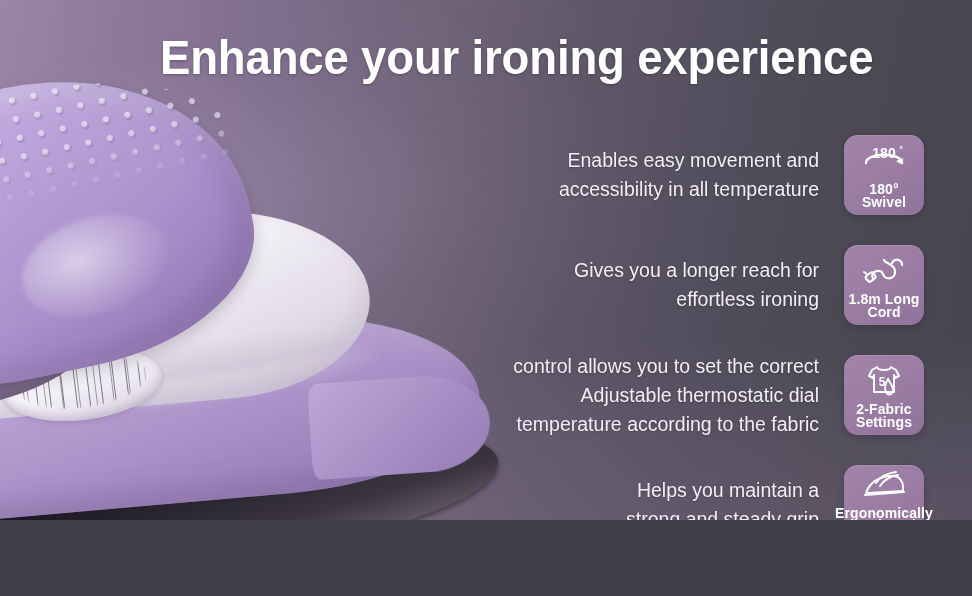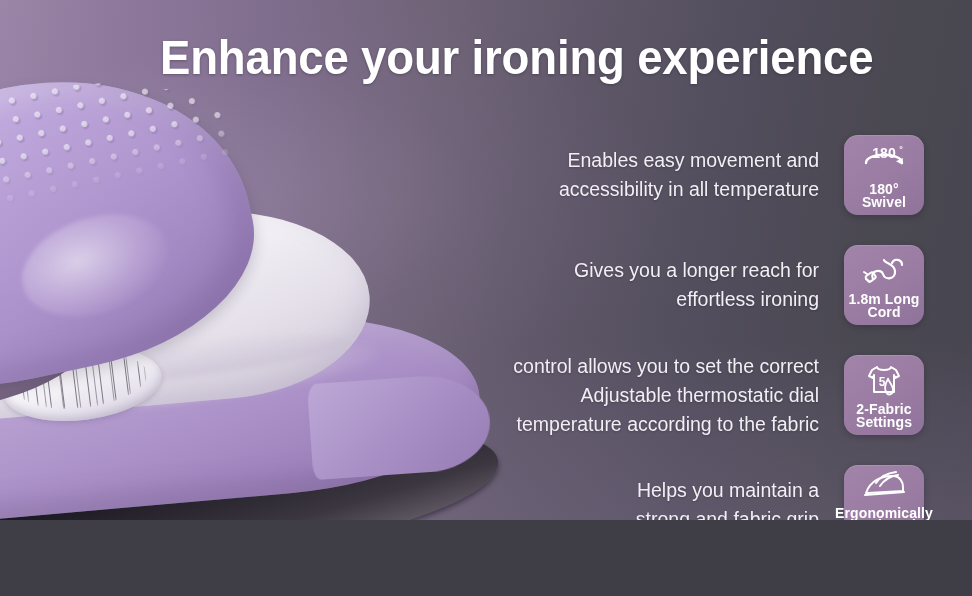--- a/index.html
+++ b/index.html
@@ -427,21 +427,21 @@
             <path d="M25 18 C22 23, 21 27, 23 31 C25 35, 30 34, 30 29 C30 25, 27 22, 25 18 Z" fill="none" stroke="#ffffff" stroke-width="1.8"></path>
           </svg>
         </div>
         <div class="badge-label">2-Fabric Settings</div>
       </div>
     </div>
 
     <div class="feature-row">
       <div class="feature-text">
         <span class="ln">Helps you maintain a</span>
-        <span class="ln">strong and fabric grip</span>
+        <span class="ln">strong and steady grip</span>
       </div>
       <div class="badge">
         <div class="badge-icon">
           <svg width="48" height="34" viewBox="0 0 48 34">
             <path d="M6 26 C10 14, 22 8, 34 9 C40 9.5, 43 15, 43 20 L43 24 L8 26 Z" fill="none" stroke="#ffffff" stroke-width="2" stroke-linejoin="round"></path>
             <path d="M5 28 L44 25" stroke="#ffffff" stroke-width="2" stroke-linecap="round"></path>
             <path d="M16 16 C20 10, 28 6, 36 5" fill="none" stroke="#ffffff" stroke-width="2" stroke-linecap="round"></path>
             <path d="M20 19 C24 13, 31 9, 38 8" fill="none" stroke="#ffffff" stroke-width="2" stroke-linecap="round"></path>
           </svg>
         </div>

